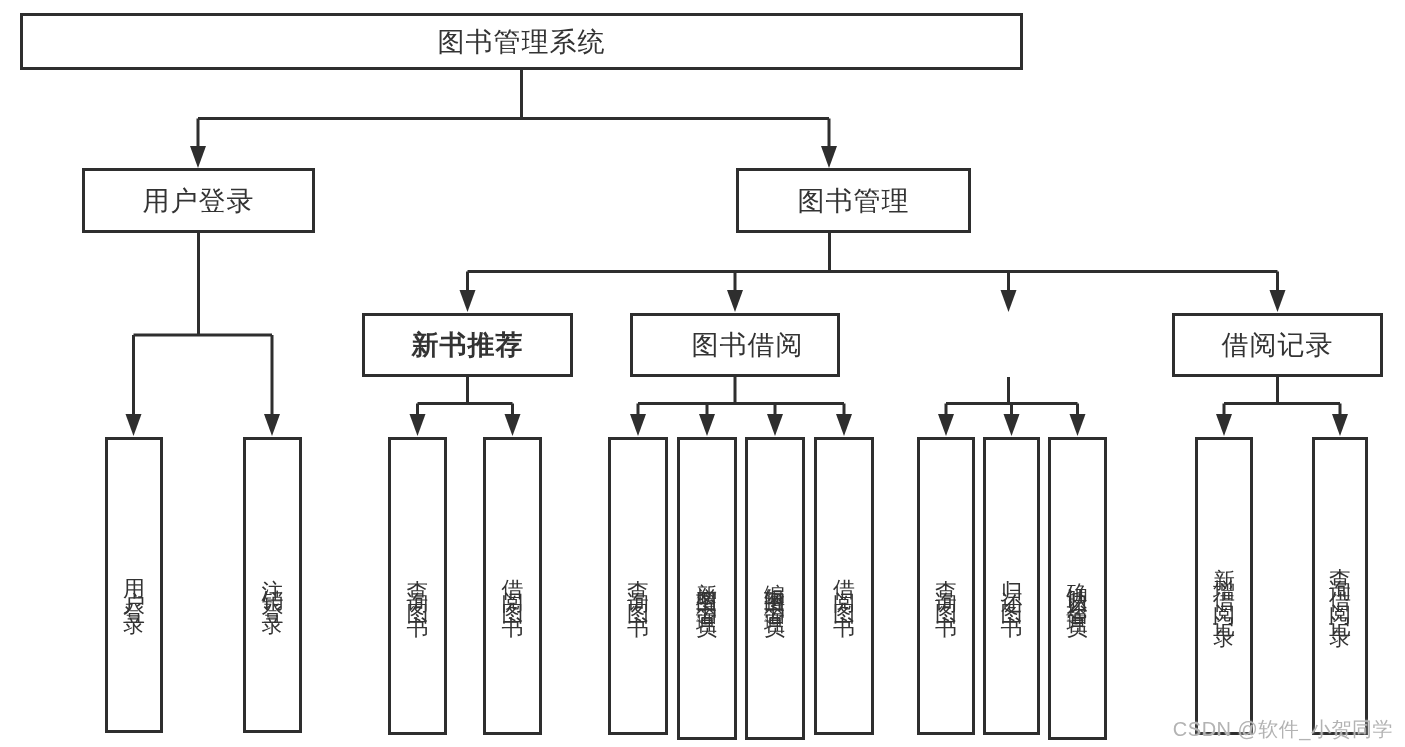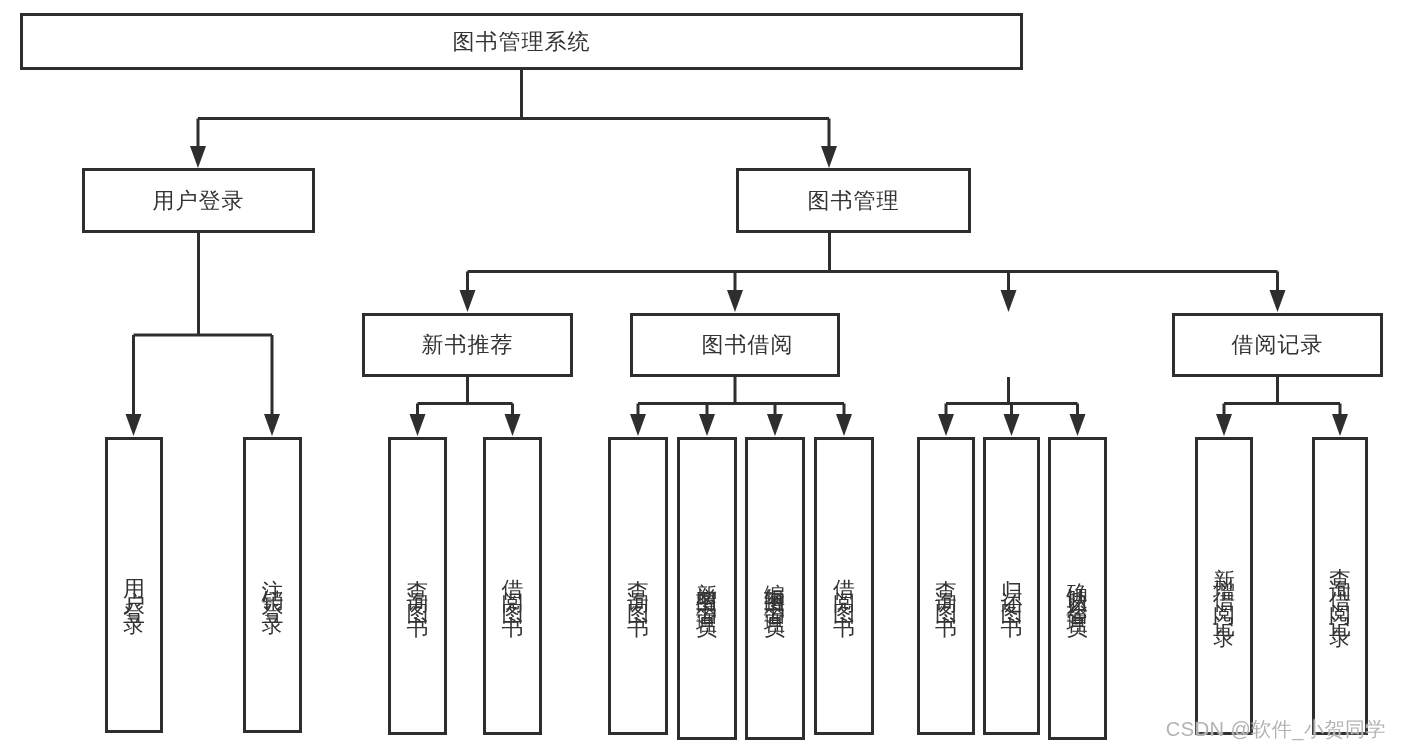--- a/index.html
+++ b/index.html
@@ -32,39 +32,39 @@
     position: absolute;
     border: 3px solid var(--line);
     background: #ffffff;
     color: var(--text);
     display: flex;
     align-items: center;
     justify-content: center;
     text-align: center;
   }
   .hbox {
-    font-size: 22px;
+    font-size: 27px;
     letter-spacing: 1px;
     white-space: nowrap;
   }
   .vbox {
     writing-mode: vertical-rl;
     text-orientation: mixed;
     font-size: 22px;
     letter-spacing: 12px;
     line-height: 1;
   }
   .vbox.tight {
     font-size: 21px;
     letter-spacing: 5px;
   }
   .watermark {
     position: absolute;
     top: 716px;
-    right: 19px;
+    right: 12px;
     font-size: 20px;
     letter-spacing: 0.5px;
     color: var(--watermark);
     text-shadow: 0 0 2px #ffffff;
     white-space: nowrap;
     z-index: 10;
   }
 </style>
 </head>
 <body>
@@ -109,21 +109,21 @@
       <polygon points="1216,414 1232,414 1224,436"></polygon>
       <polygon points="1332,414 1348,414 1340,436"></polygon>
     </g>
   </svg>
 
   <div class="node hbox" style="left:20px; top:13px; width:1003px; height:57px;">图书管理系统</div>
 
   <div class="node hbox" style="left:82px; top:168px; width:233px; height:65px;">用户登录</div>
   <div class="node hbox" style="left:712px; top:168px; width:235px; height:65px;margin-left:24px;">图书管理</div>
 
-  <div class="node hbox" style="left:362px; top:313px; width:211px; height:64px;">新书推荐</div>
+  <div class="node hbox" style="left:362px; top:313px; width:211px; height:64px;font-weight:bold;">新书推荐</div>
   <div class="node hbox" style="left:630px; top:313px; width:210px; height:64px;padding-left:25px;">图书借阅</div>
   <div class="node hbox" style="left:1172px; top:313px; width:211px; height:64px;text-align:right;">借阅记录</div>
 
   <div class="node vbox" style="left:105px; top:437px; width:58px; height:296px;">用户登录</div>
   <div class="node vbox" style="left:243px; top:437px; width:59px; height:296px;">注销登录</div>
 
   <div class="node vbox" style="left:388px; top:437px; width:59px; height:298px;">查询图书</div>
   <div class="node vbox" style="left:483px; top:437px; width:59px; height:298px;">借阅图书</div>
 
   <div class="node vbox" style="left:608px; top:437px; width:60px; height:298px;">查询图书</div>

